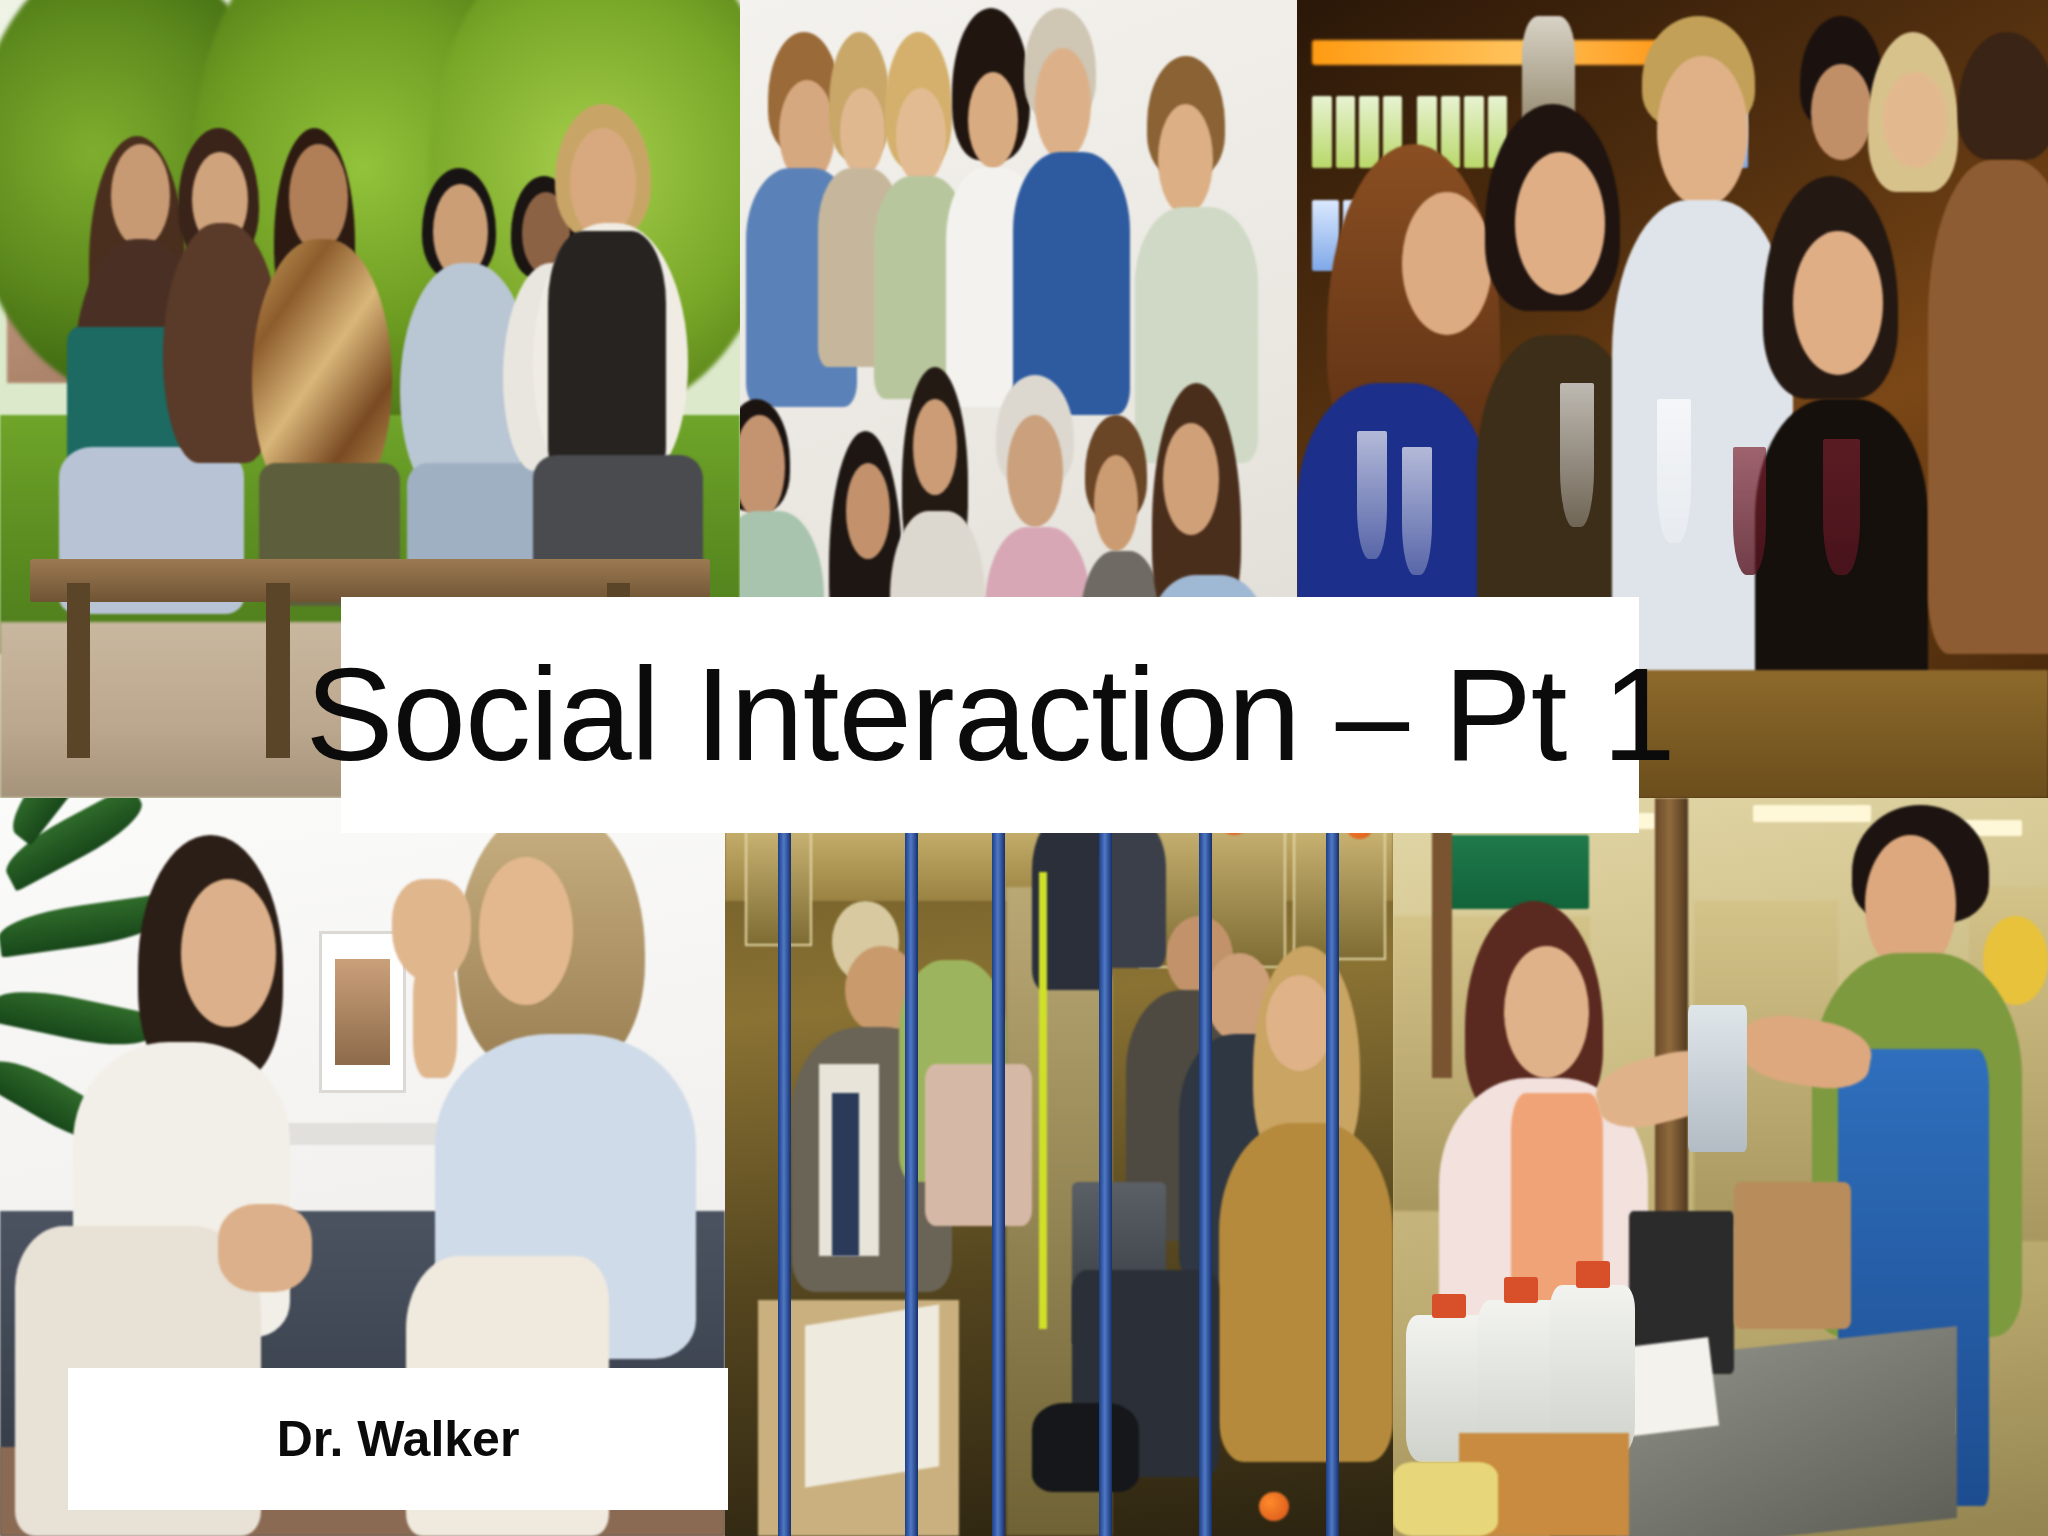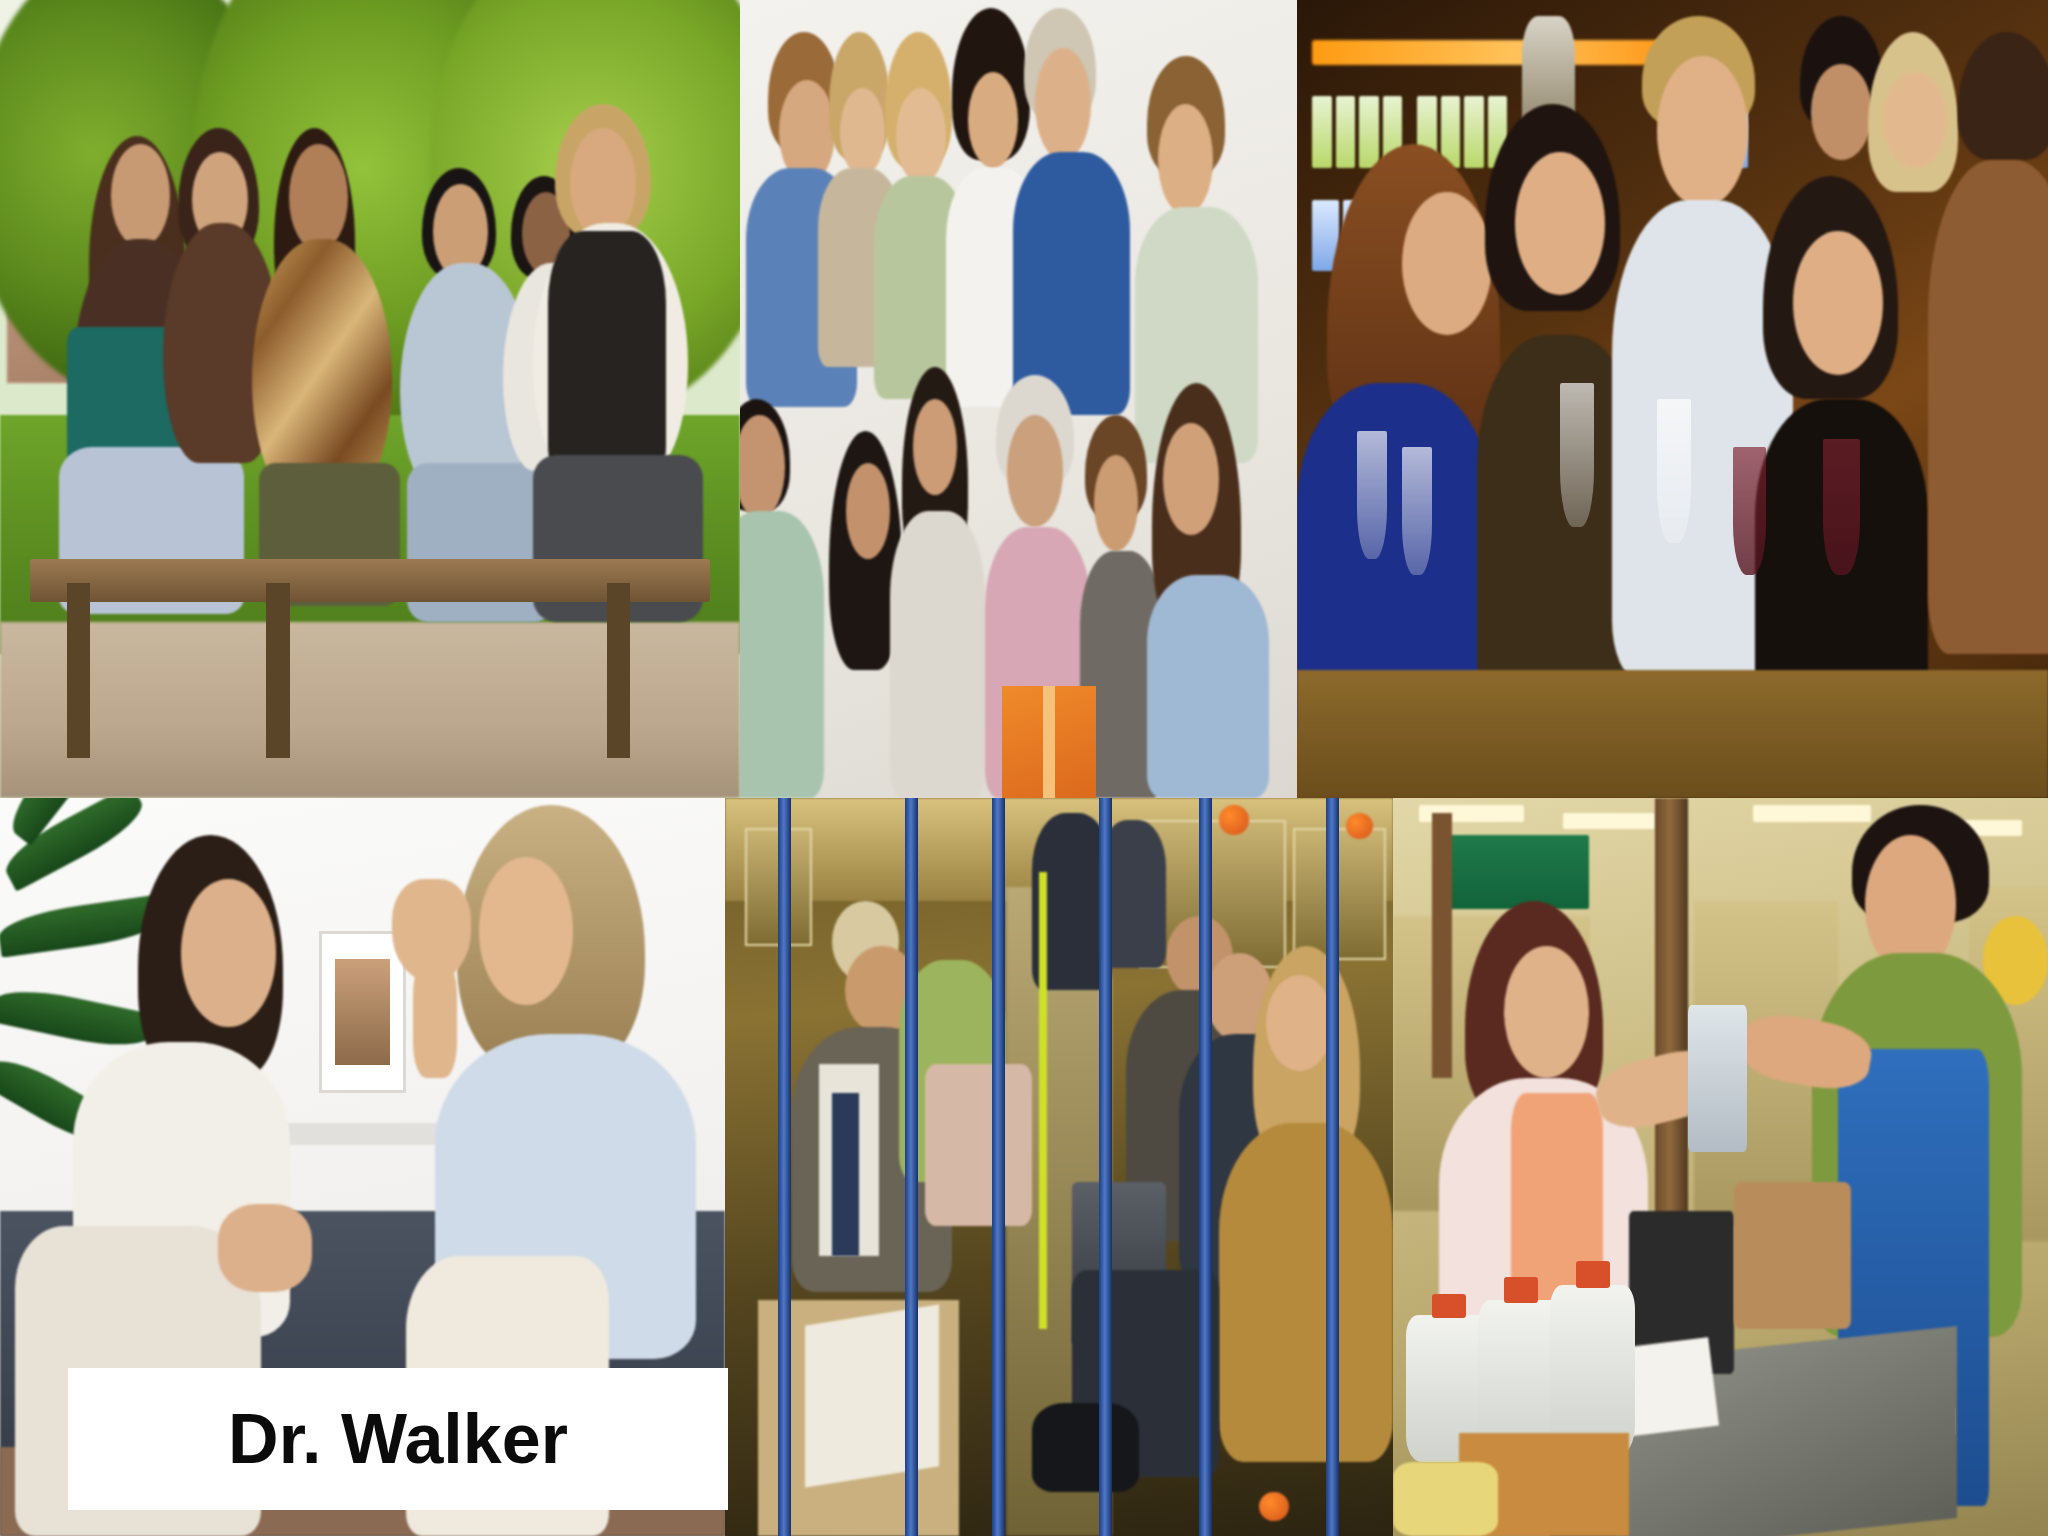--- a/index.html
+++ b/index.html
@@ -129,21 +129,21 @@
     font-size:132px; line-height:1; color:#0b0b0b; font-weight:400;
     letter-spacing:-1px; white-space:nowrap;
     font-family:"Liberation Sans", sans-serif;
   }
   #author-plate{
     position:absolute; left:68px; top:1368px; width:660px; height:142px;
     background:#ffffff; display:flex; align-items:center; justify-content:center;
     z-index:40;
   }
   #author-text{
-    font-size:70px; line-height:1; color:#0b0b0b; font-weight:bold;
+    font-size:50px; line-height:1; color:#0b0b0b; font-weight:bold;
     white-space:nowrap; font-family:"Liberation Sans", sans-serif;
   }
 </style>
 </head>
 <body>
 
 <div id="slide">
 
   <div class="photo" id="photo-students" style="left:0px; top:0px; width:740px; height:798px;">
     <div class="ph-inner">
@@ -431,18 +431,21 @@
       <div class="layer" style="left:31%; top:74%; width:18%; height:12%; background:#f4f2ec; filter:blur(.9px); transform:rotate(-7deg);"></div>
 
       <div class="jug" style="left:2%;  top:70%; width:13%; height:20%;"></div>
       <div class="jug" style="left:13%; top:68%; width:13%; height:22%;"></div>
       <div class="jug" style="left:24%; top:66%; width:13%; height:23%;"></div>
       <div class="layer" style="left:10%; top:86%; width:26%; height:14%; background:#c98b3f; filter:blur(1.1px);"></div>
       <div class="layer" style="left:0%;  top:90%; width:16%; height:10%; background:#e8d77a; filter:blur(1.2px); border-radius:20%;"></div>
     </div>
   </div>
 
+  <div id="title-plate">
+    <span id="title-text">Social Interaction – Pt 1</span>
+  </div>
 
   <div id="author-plate">
     <span id="author-text">Dr. Walker</span>
   </div>
 
 </div>
 
 </body></html>

